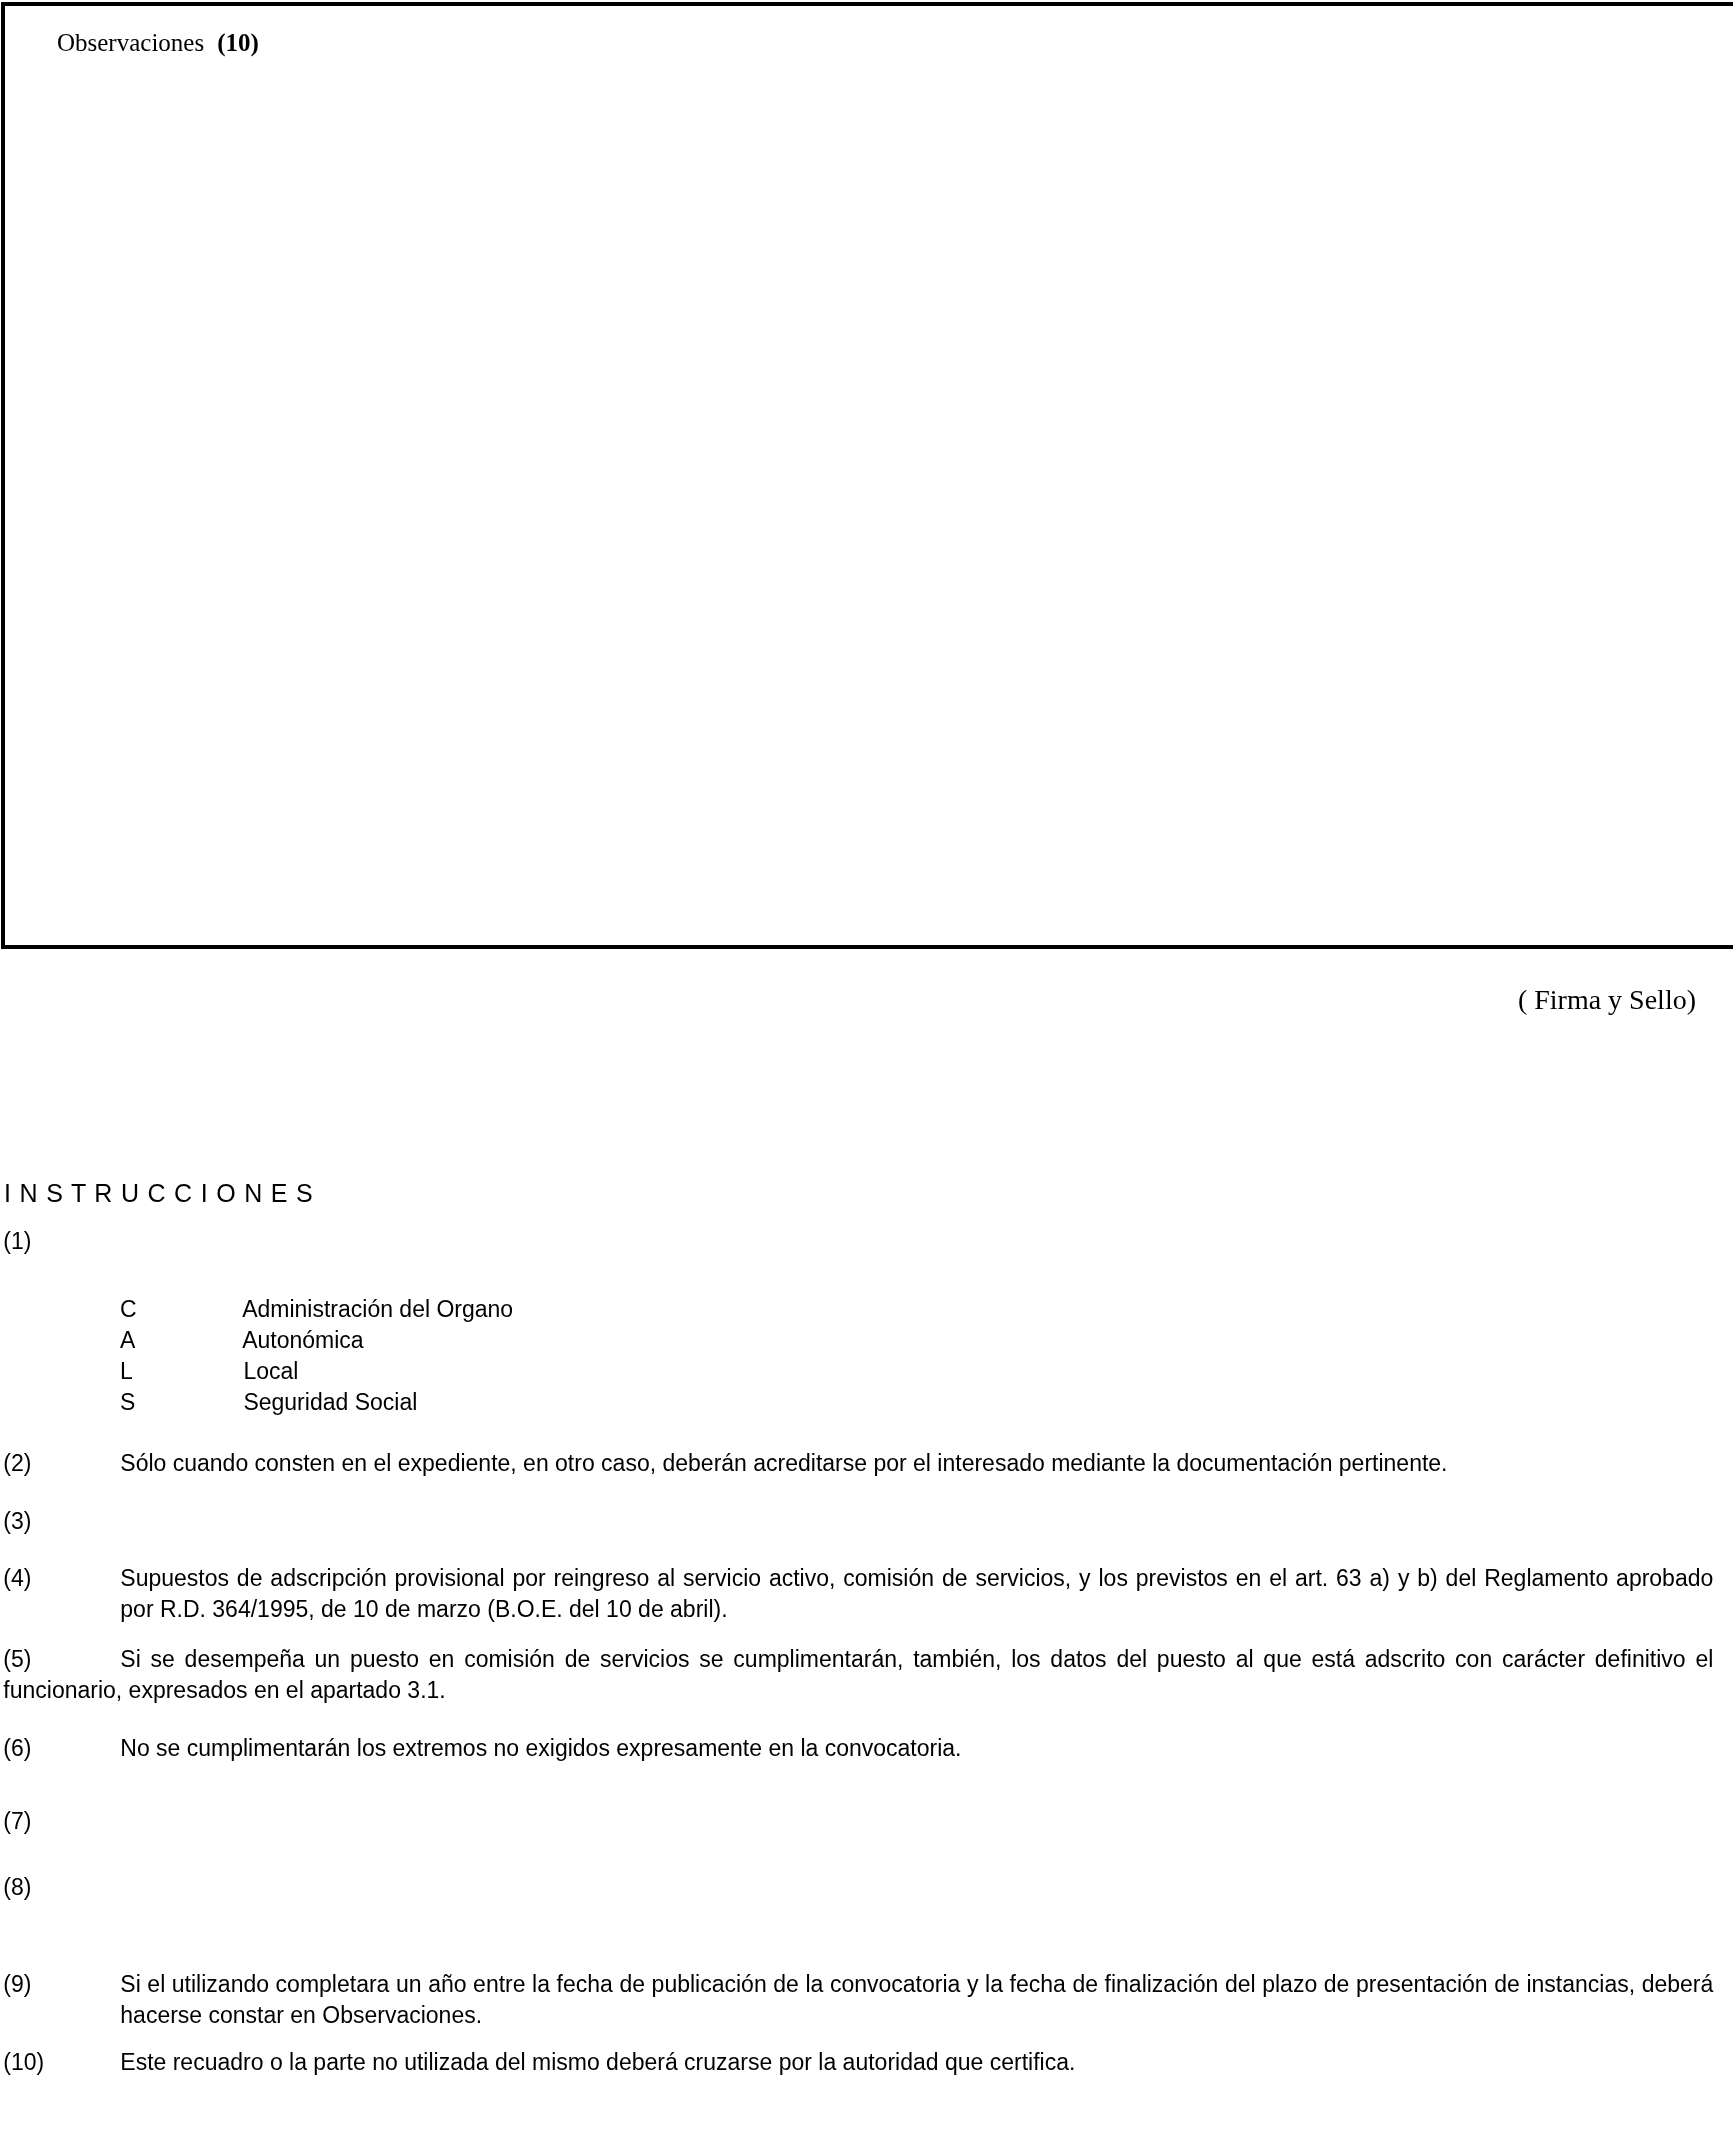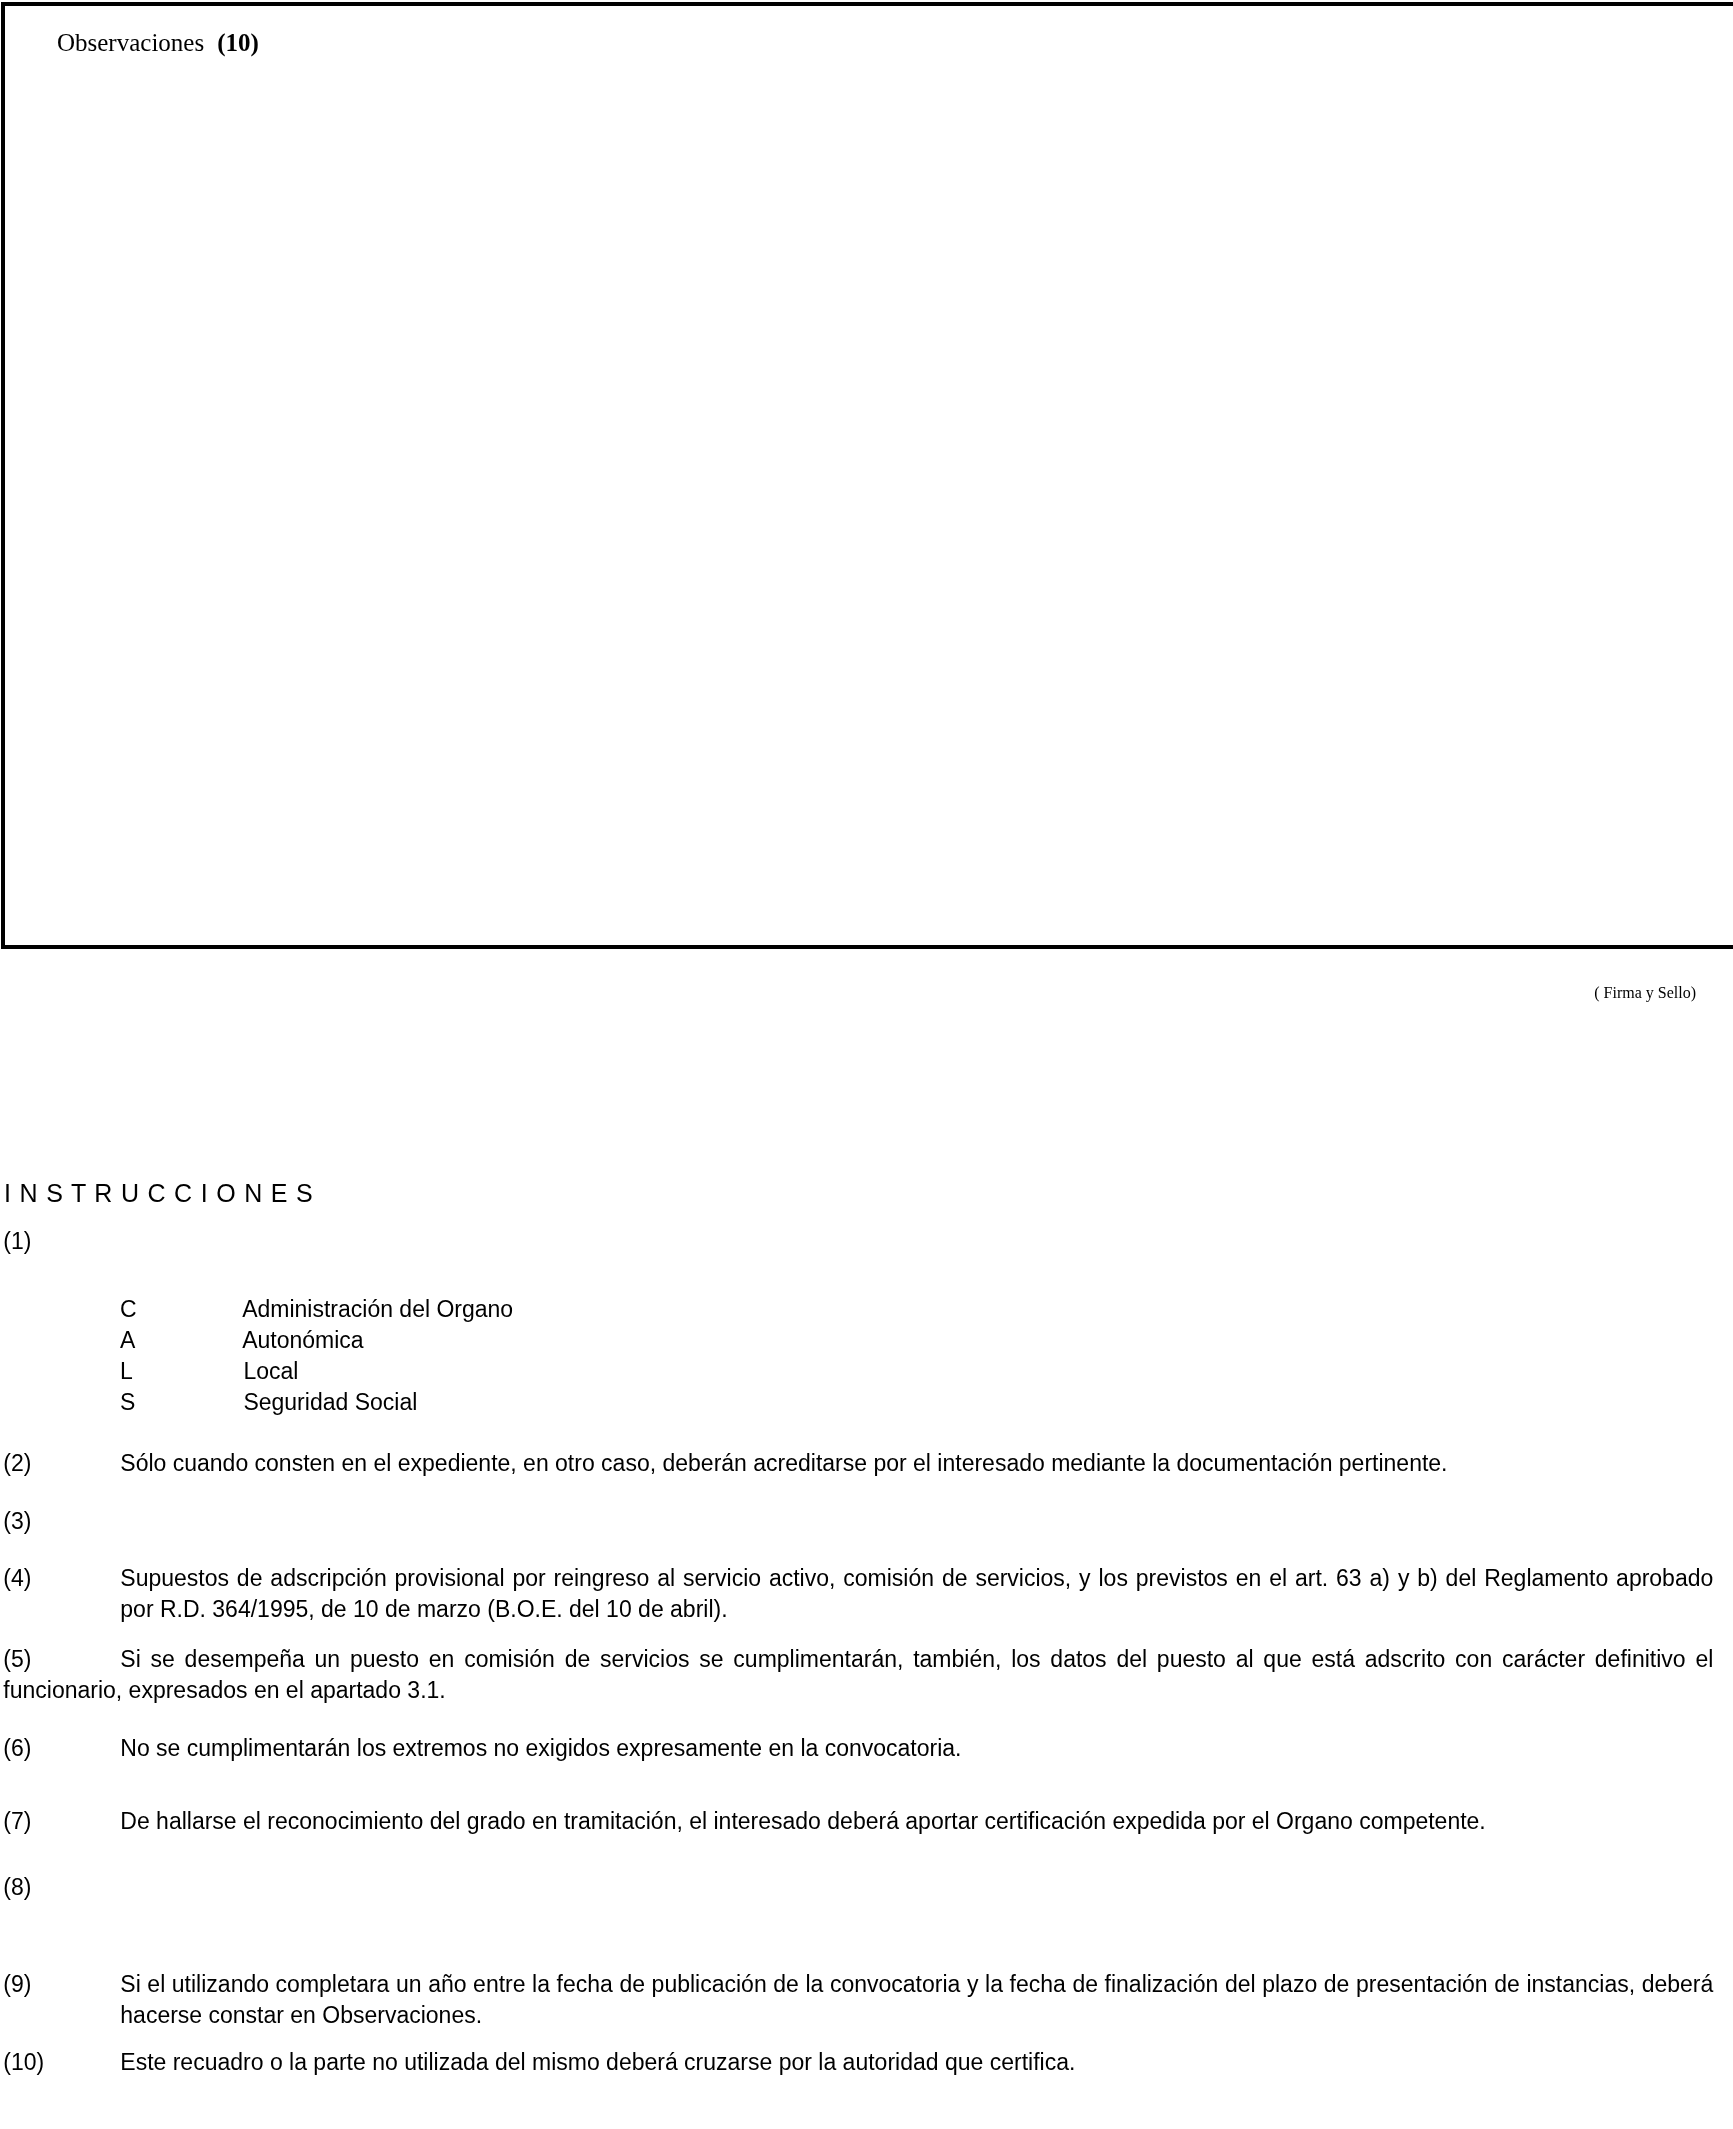--- a/index.html
+++ b/index.html
@@ -38,21 +38,21 @@
     font-weight: bold;
     margin-left: 13px;
   }
 
   
   .firma {
     position: absolute;
     top: 983px;
     right: 37px;
     font-family: "Liberation Serif", serif;
-    font-size: 16px;
+    font-size: 28px;
     line-height: 1.2;
   }
 
   
   .instr-heading {
     position: absolute;
     left: 4.1px;
     top: 1136px;
     font-family: "Liberation Sans", sans-serif;
     font-size: 25px;
@@ -170,21 +170,20 @@
     <span class="num">(5)</span><span>Si se desempeña un puesto en comisión de servicios se cumplimentarán, también, los datos del puesto al que está adscrito con carácter definitivo el funcionario, expresados en el apartado 3.1.</span>
   </div>
 
   <div class="item i6">
     <span class="num">(6)</span>
     <span>No se cumplimentarán los extremos no exigidos expresamente en la convocatoria.</span>
   </div>
 
   <div class="item i7">
     <span class="num">(7)</span>
-    <span>De hallarse el reconocimiento del grado en tramitación, el interesado deberá aportar  certificación expedida por el Organo competente.</span>
   </div>
 
   <div class="item i8 justify">
     <span class="num">(8)</span>
   </div>
 
   <div class="item i9 justify">
     <span class="num">(9)</span>
     <span>Si el utilizando completara un año entre la fecha de publicación de la convocatoria y la fecha de finalización del plazo de presentación de instancias, deberá hacerse constar en Observaciones.</span>
   </div>

